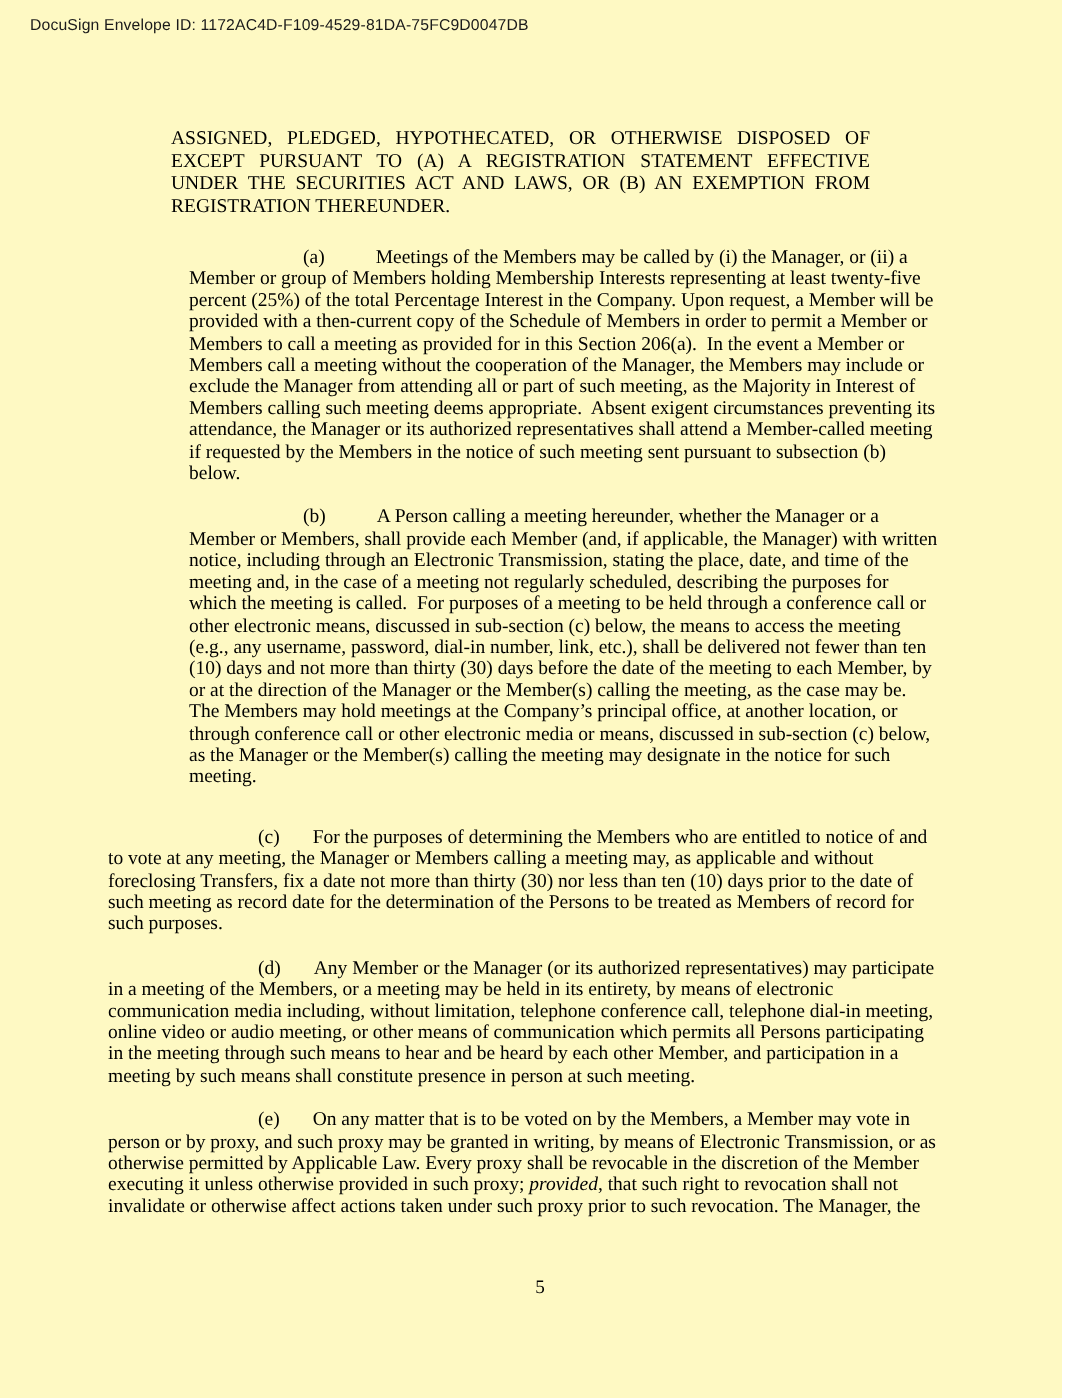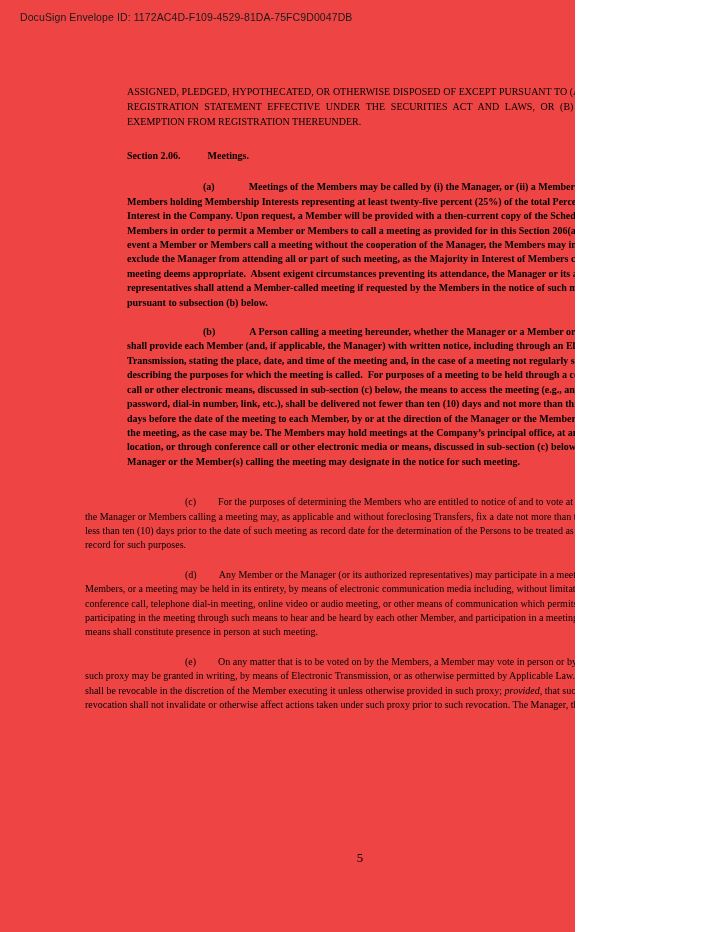--- a/index.html
+++ b/index.html
@@ -2,63 +2,62 @@
 <html><head>
 <meta charset="utf-8">
 <style>
   html, body {
     margin: 0;
     padding: 0;
     background: #ffffff;
   }
   .page {
     position: relative;
-    width: 575px;
+    width: 708px;
     height: 932px;
-    background: #ef4444;
+    background: #fef9c3;
     color: #000000;
     font-family: "Liberation Serif", serif;
     overflow: hidden;
   }
   .envelope-header {
     position: absolute;
     left: 20px;
     top: 11px;
     font-family: "Liberation Sans", sans-serif;
     font-size: 10.5px;
     color: #1a1a1a;
     letter-spacing: 0.1px;
   }
   .content {
     position: absolute;
-    left: 85px;
+    left: 72px;
     top: 84px;
     width: 552px;
-    font-size: 10px;
+    font-size: 13px;
     line-height: 14.4px;
   }
   .legend {
     margin: 0 0 20px 42px;
     width: 466px;
     text-align: justify;
     line-height: 15px;
     margin-bottom: 20px;
   }
   .section-heading {
     margin: 0 0 17px 42px;
     font-weight: bold;
   }
   .para {
     margin: 0 0 15px 0;
   }
   .para.indented {
-    margin-left: 42px;
+    margin-left: 54px;
     width: 500px;
     text-indent: 76px;
-    font-weight: bold;
   }
   .para.full {
     width: 552px;
     text-indent: 100px;
     font-family: Liberation Serif, serif;
   }
   .para.gap-after {
     margin-bottom: 26px;
   }
   .tab {
@@ -84,21 +83,20 @@
 <body>
 
 <div class="page">
 
   <div class="envelope-header">DocuSign Envelope ID: 1172AC4D-F109-4529-81DA-75FC9D0047DB</div>
 
   <div class="content">
 
     <p class="legend">ASSIGNED, PLEDGED, HYPOTHECATED, OR OTHERWISE DISPOSED OF EXCEPT PURSUANT TO (A) A REGISTRATION STATEMENT EFFECTIVE UNDER THE SECURITIES ACT AND LAWS, OR (B) AN EXEMPTION FROM REGISTRATION THEREUNDER.</p>
 
-    <p class="section-heading"><span>Section 2.06.</span><span class="tab tab-heading"></span><span>Meetings.</span></p>
 
     <p class="para indented"><span>(a)</span><span class="tab tab-after-label"></span><span class="ptext">Meetings of the Members may be called by (i) the Manager, or (ii) a Member or group of Members holding Membership Interests representing at least twenty-five percent (25%) of the total Percentage Interest in the Company. Upon request, a Member will be provided with a then-current copy of the Schedule of Members in order to permit a Member or Members to call a meeting as provided for in this Section 206(a).  In the event a Member or Members call a meeting without the cooperation of the Manager, the Members may include or exclude the Manager from attending all or part of such meeting, as the Majority in Interest of Members calling such meeting deems appropriate.  Absent exigent circumstances preventing its attendance, the Manager or its authorized representatives shall attend a Member-called meeting if requested by the Members in the notice of such meeting sent pursuant to subsection (b) below.</span></p>
 
     <p class="para indented gap-after"><span>(b)</span><span class="tab tab-after-label"></span><span class="ptext">A Person calling a meeting hereunder, whether the Manager or a Member or Members, shall provide each Member (and, if applicable, the Manager) with written notice, including through an Electronic Transmission, stating the place, date, and time of the meeting and, in the case of a meeting not regularly scheduled, describing the purposes for which the meeting is called.  For purposes of a meeting to be held through a conference call or other electronic means, discussed in sub-section (c) below, the means to access the meeting (e.g., any username, password, dial-in number, link, etc.), shall be delivered not fewer than ten (10) days and not more than thirty (30) days before the date of the meeting to each Member, by or at the direction of the Manager or the Member(s) calling the meeting, as the case may be. The Members may hold meetings at the Company’s principal office, at another location, or through conference call or other electronic media or means, discussed in sub-section (c) below, as the Manager or the Member(s) calling the meeting may designate in the notice for such meeting.</span></p>
 
     <p class="para full"><span>(c)</span><span class="tab tab-after-label"></span><span class="ptext">For the purposes of determining the Members who are entitled to notice of and to vote at any meeting, the Manager or Members calling a meeting may, as applicable and without foreclosing Transfers, fix a date not more than thirty (30) nor less than ten (10) days prior to the date of such meeting as record date for the determination of the Persons to be treated as Members of record for such purposes.</span></p>
 
     <p class="para full"><span>(d)</span><span class="tab tab-after-label"></span><span class="ptext">Any Member or the Manager (or its authorized representatives) may participate in a meeting of the Members, or a meeting may be held in its entirety, by means of electronic communication media including, without limitation, telephone conference call, telephone dial-in meeting, online video or audio meeting, or other means of communication which permits all Persons participating in the meeting through such means to hear and be heard by each other Member, and participation in a meeting by such means shall constitute presence in person at such meeting.</span></p>
 
     <p class="para full"><span>(e)</span><span class="tab tab-after-label"></span><span class="ptext">On any matter that is to be voted on by the Members, a Member may vote in person or by proxy, and such proxy may be granted in writing, by means of Electronic Transmission, or as otherwise permitted by Applicable Law. Every proxy shall be revocable in the discretion of the Member executing it unless otherwise provided in such proxy; </span><span class="ptext italic">provided</span><span class="ptext">, that such right to revocation shall not invalidate or otherwise affect actions taken under such proxy prior to such revocation. The Manager, the</span></p>

